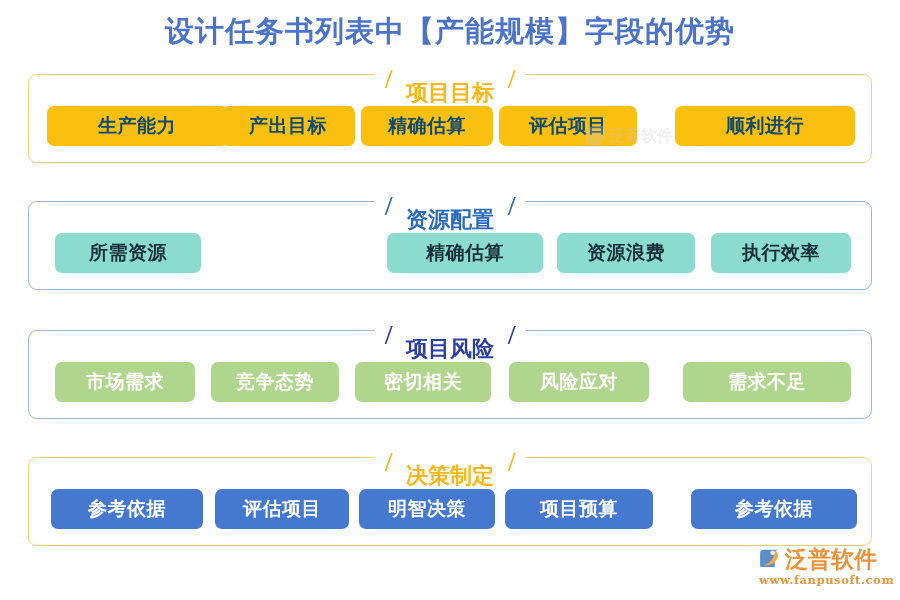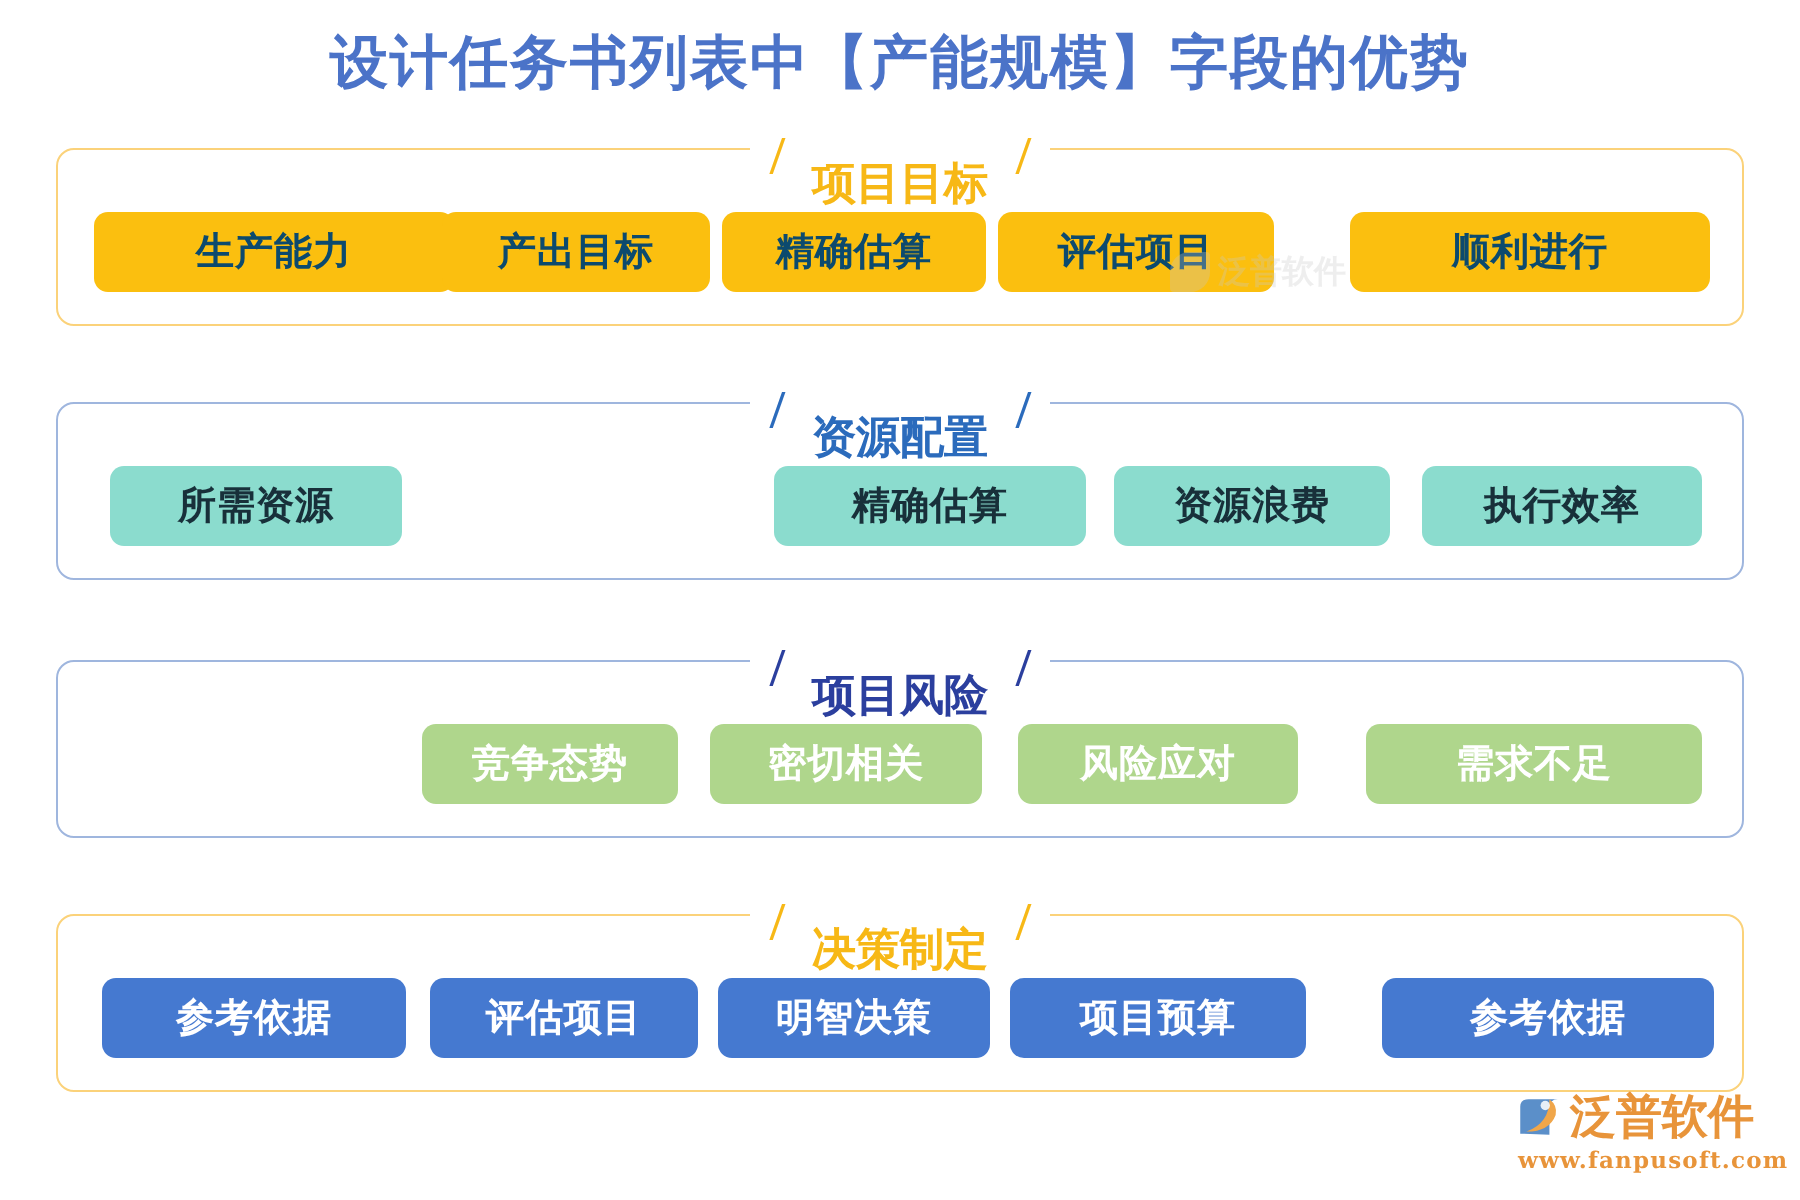--- a/index.html
+++ b/index.html
@@ -227,20 +227,21 @@
 
   <div class="section sec-3">
     <div class="sec-header">
       <div class="mask">
         <span class="slash">/</span>
         <span class="sec-title">项目风险</span>
         <span class="slash">/</span>
       </div>
     </div>
     <div class="pill-row">
+      <div class="pill green" style="left:26px;top:31px;width:140px;">市场需求</div>
       <div class="pill green" style="left:182px;top:31px;width:128px;">竞争态势</div>
       <div class="pill green" style="left:326px;top:31px;width:136px;">密切相关</div>
       <div class="pill green" style="left:480px;top:31px;width:140px;">风险应对</div>
       <div class="pill green" style="left:654px;top:31px;width:168px;">需求不足</div>
     </div>
   </div>
 
   <div class="section sec-4">
     <div class="sec-header">
       <div class="mask">

